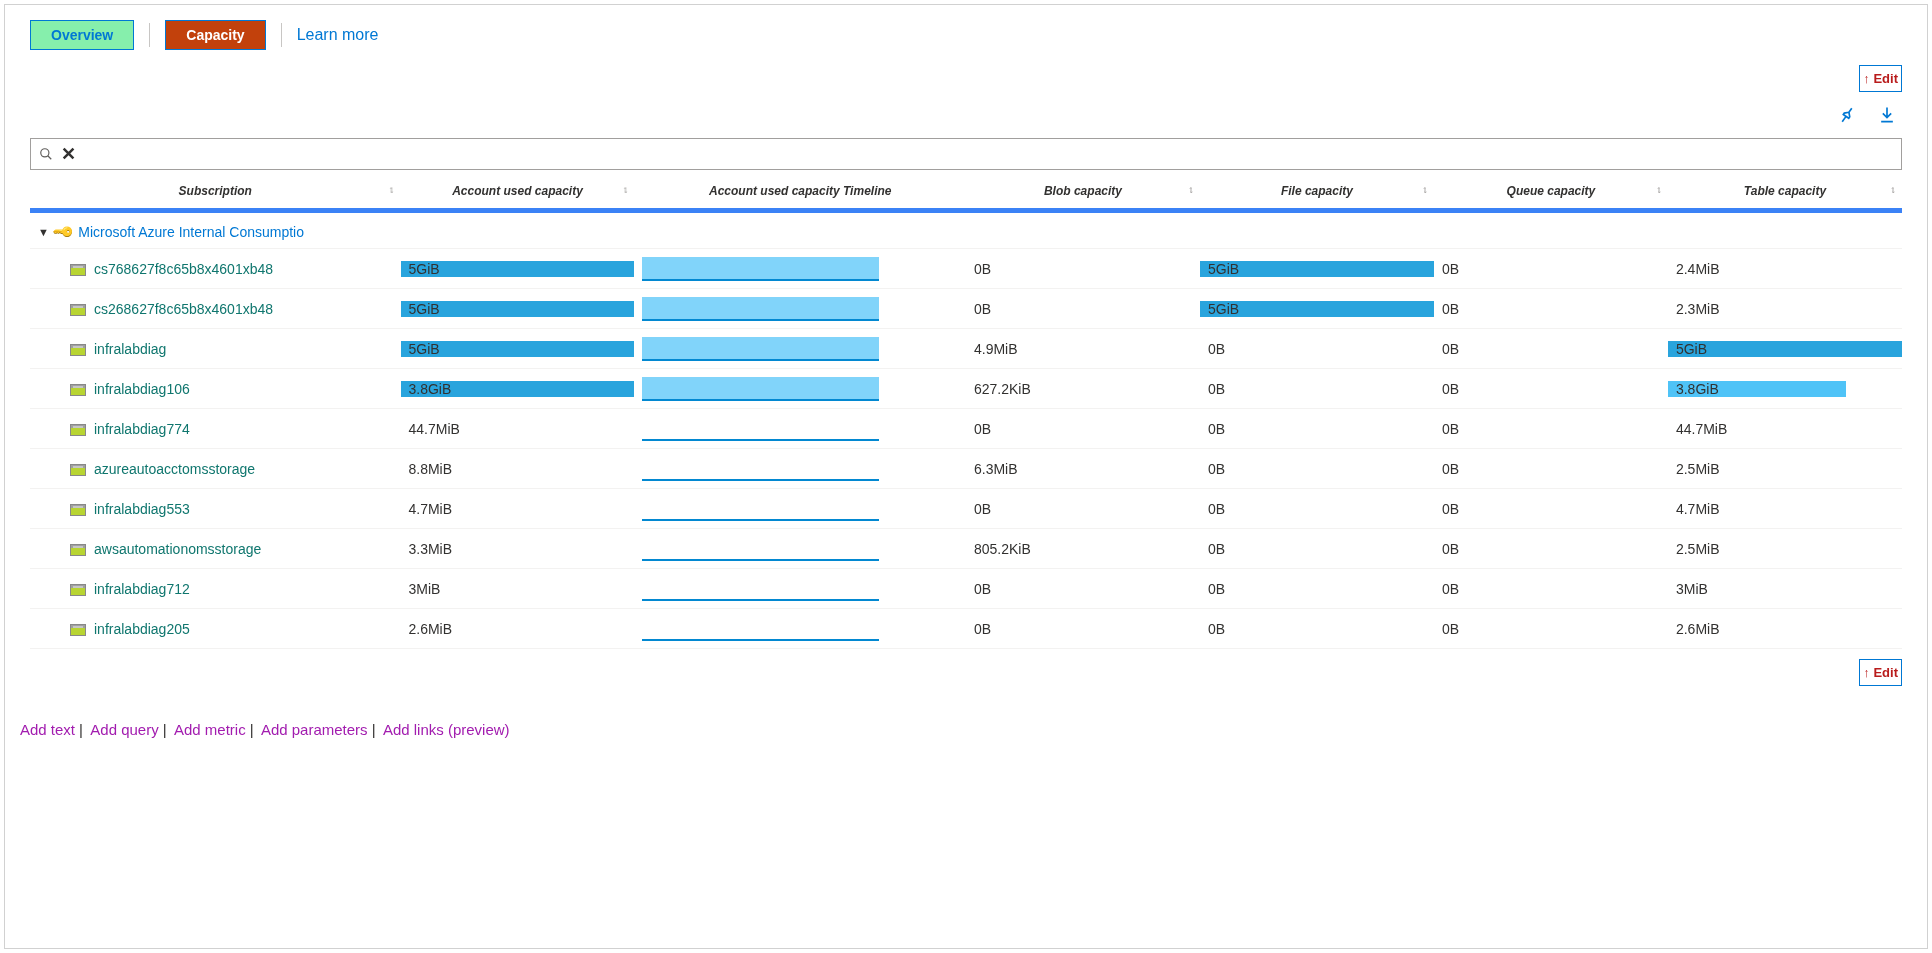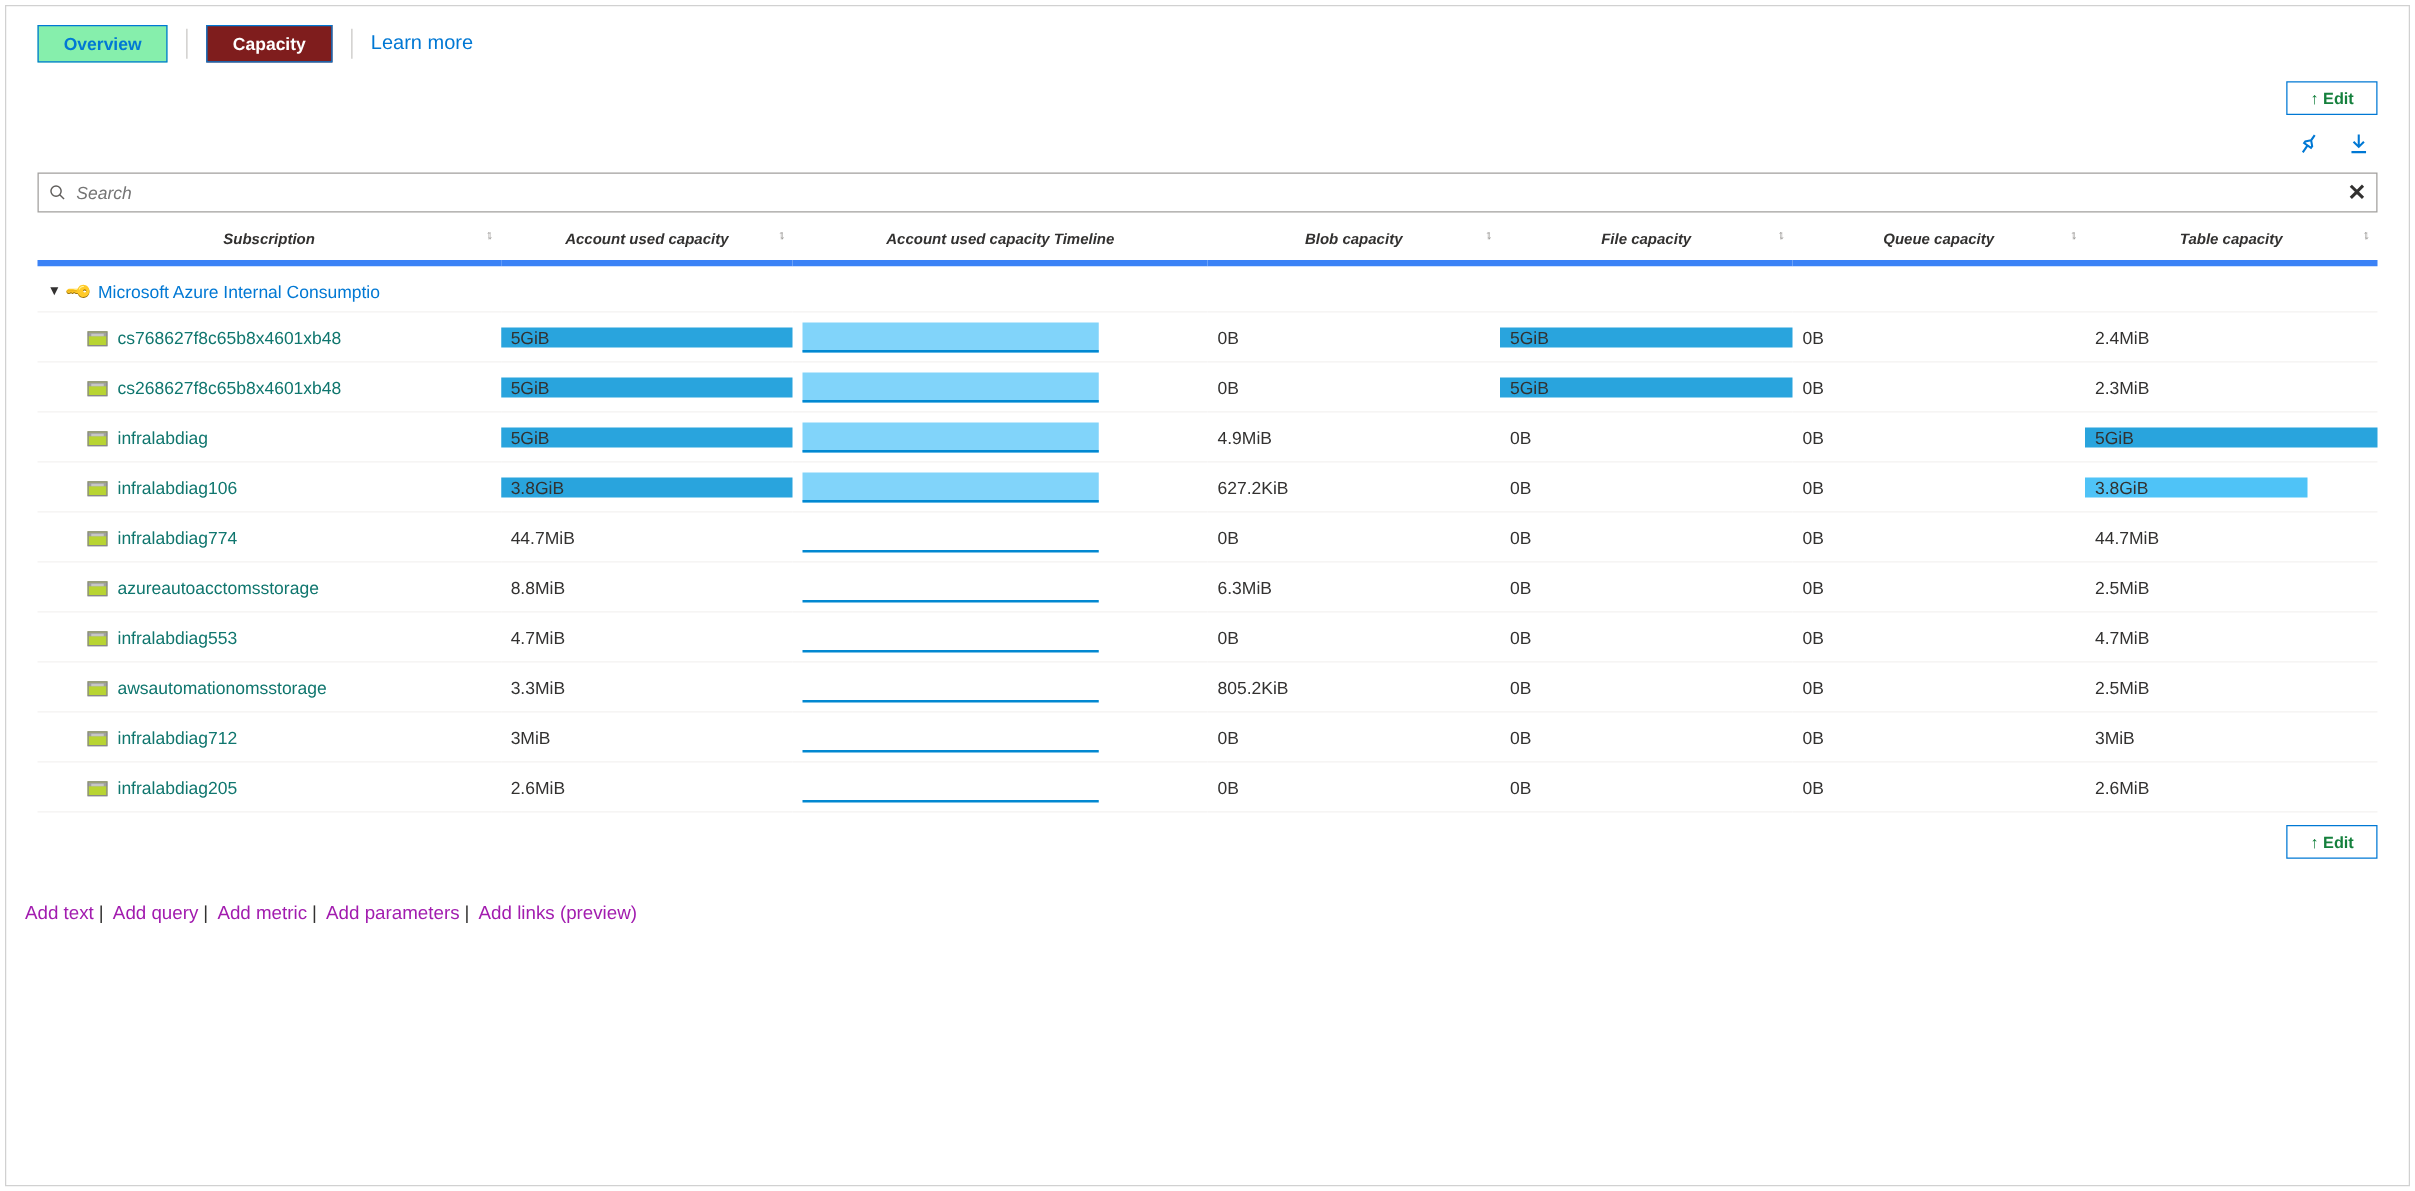--- a/index.html
+++ b/index.html
@@ -2,27 +2,27 @@
 <html><head>
   <meta charset="utf-8">
   <style>
     * { margin: 0; padding: 0; box-sizing: border-box; }
     body { font-family: 'Segoe UI', Tahoma, sans-serif; font-size: 13px; color: #323130; background: #fff; }
     .container { border: 1px solid #d1d1d1; margin: 4px; padding: 0; min-height: 945px; position: relative; }
     
     
     .top-bar { display: flex; align-items: center; padding: 15px 25px 10px 25px; gap: 0; }
     .tab-btn { padding: 6px 20px; font-size: 14px; border: 1px solid #0078d4; background: #86efac; color: #0078d4; cursor: pointer; font-weight: 600; }
-    .tab-btn.active { background: #7f1d1d; color: #fff; }
+    .tab-btn.active { background: #c2410c; color: #fff; }
     .tab-sep { width: 1px; height: 24px; background: #c8c6c4; margin: 0 15px; }
     .learn-more { color: #0078d4; text-decoration: none; font-size: 16px; }
     
     
     .edit-row { display: flex; justify-content: flex-end; padding: 5px 25px; }
-    .edit-btn { border: 1px solid #0078d4; background: #fff; color: #15803d; padding: 5px 18px; font-size: 13px; cursor: pointer; font-weight: 600; }
+    .edit-btn { border: 1px solid #0078d4; background: #fff; color: #b91c1c; padding: 5px 3px; font-size: 13px; cursor: pointer; font-weight: 600; }
     
     
     .actions-row { display: flex; justify-content: flex-end; padding: 8px 30px; gap: 20px; }
     .action-icon { color: #0078d4; cursor: pointer; width: 20px; height: 20px; }
     
     
     .search-wrap { margin: 5px 25px 0 25px; border: 1px solid #a19f9d; display: flex; align-items: center; padding: 4px 8px; }
     .search-icon { color: #605e5c; margin-right: 8px; }
     .search-input { flex: 1; border: none; outline: none; font-size: 14px; font-style: italic; color: #605e5c; }
     .search-clear { cursor: pointer; font-size: 18px; font-weight: bold; color: #323130; }
@@ -98,21 +98,20 @@
     <svg class="action-icon" viewBox="0 0 24 24" fill="none" stroke="currentColor" stroke-width="2">
         <path d="M12 3 L12 15 M7 10 L12 15 L17 10 M5 20 L19 20"></path>
       </svg>
   </div>
 
   <div class="search-wrap">
     <svg class="search-icon" width="14" height="14" viewBox="0 0 24 24" fill="none" stroke="currentColor" stroke-width="2">
         <circle cx="10" cy="10" r="7"></circle>
         <line x1="21" y1="21" x2="15" y2="15"></line>
       </svg>
-    <input class="search-input" type="text" placeholder="Search" style="">
     <span class="search-clear">✕</span>
   </div>
 
   <div class="table-wrap">
     <table>
       <thead>
         <tr>
           <th class="col-sub"><span>Subscription</span><span class="sort-arrows">↑↓</span></th>
           <th class="col-used"><span>Account used capacity</span><span class="sort-arrows">↑↓</span></th>
           <th class="col-timeline"><span>Account used capacity Timeline</span></th>

